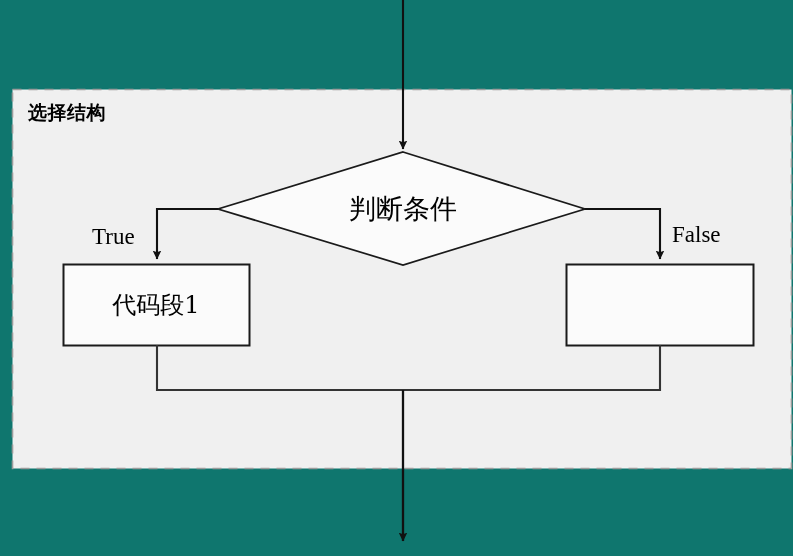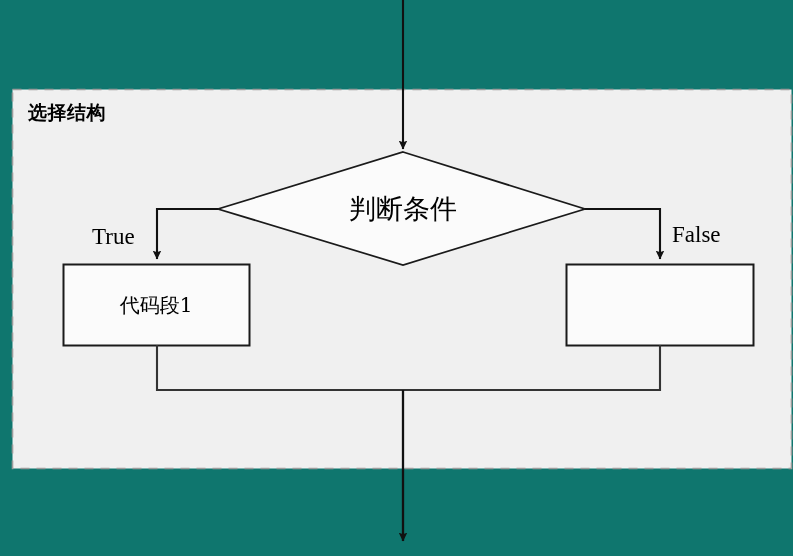--- a/index.html
+++ b/index.html
@@ -37,21 +37,21 @@
     letter-spacing: 0.5px;
   }
   .diamond-label {
     left: 403px;
     top: 209px;
     transform: translate(-50%, -50%);
     font-size: 27px;
     font-family: "DejaVu Serif", serif;
   }
   .box-label {
-    font-size: 20px;
+    font-size: 24px;
     font-family: "DejaVu Serif", serif;
     transform: translate(-50%, -50%);
   }
   .box1-label { left: 156px; top: 305px; }
   .box2-label { left: 660px; top: 305px; }
   .branch-label {
     font-size: 23px;
     font-family: "Liberation Serif", serif;
   }
   .true-label { left: 92px; top: 224px; }

